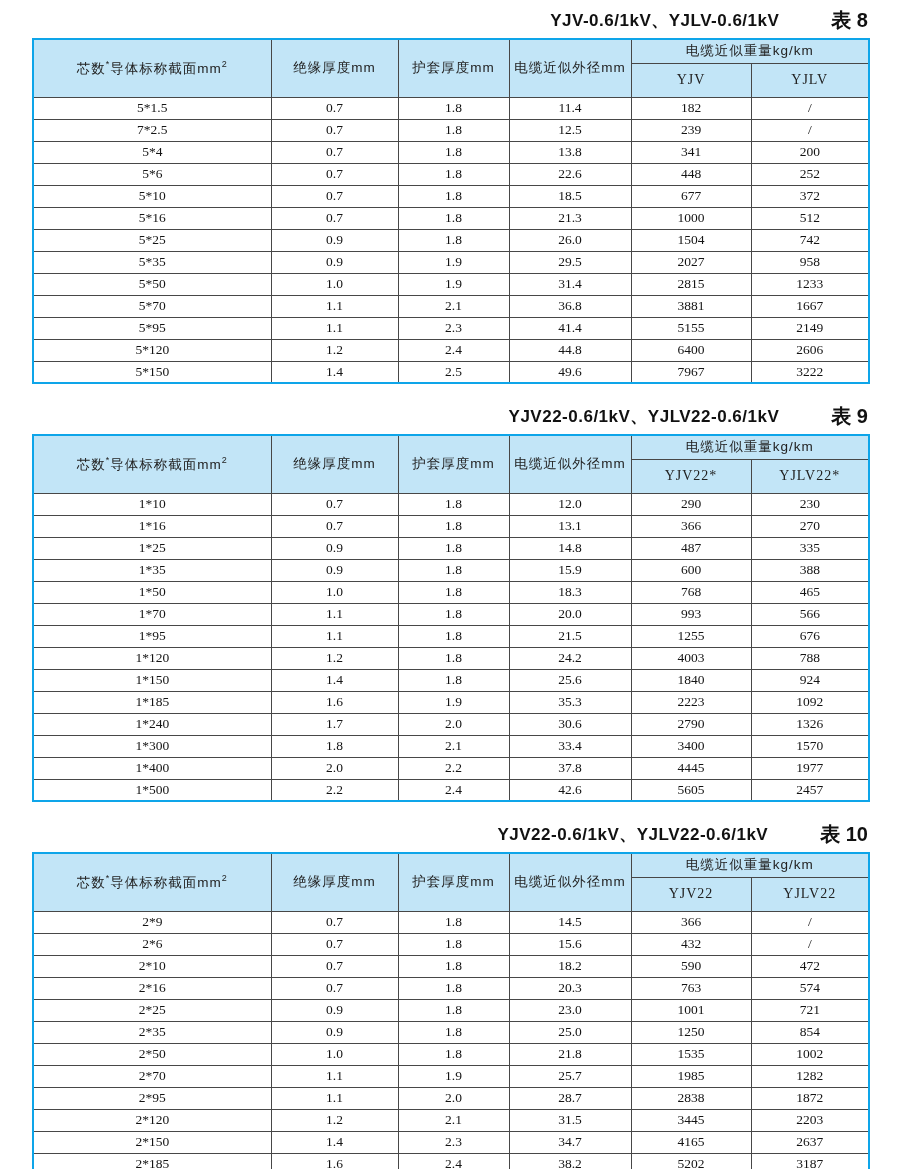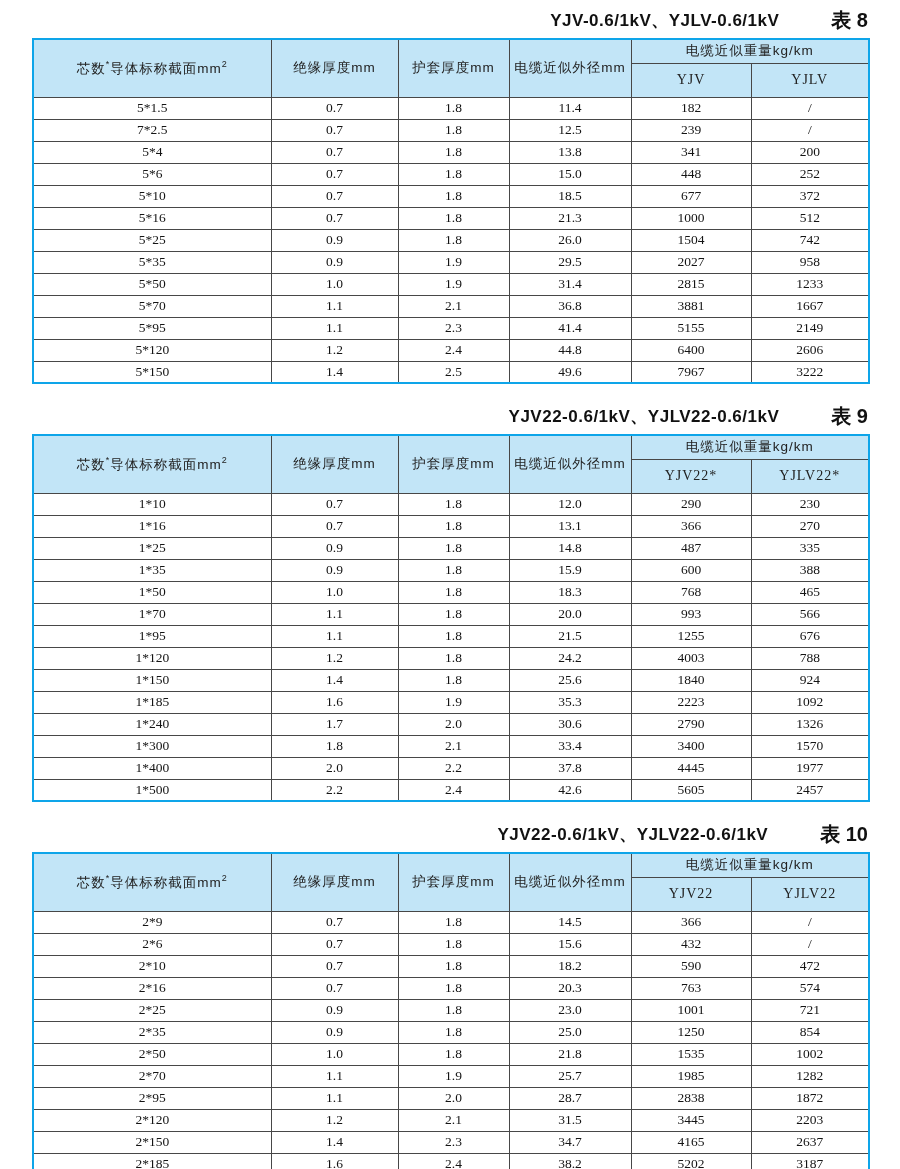--- a/index.html
+++ b/index.html
@@ -121,21 +121,21 @@
             <td>0.7</td>
             <td>1.8</td>
             <td>13.8</td>
             <td>341</td>
             <td>200</td>
           </tr>
           <tr>
             <td>5*6</td>
             <td>0.7</td>
             <td>1.8</td>
-            <td>15.0</td>
+            <td>22.6</td>
             <td>448</td>
             <td>252</td>
           </tr>
           <tr>
             <td>5*10</td>
             <td>0.7</td>
             <td>1.8</td>
             <td>18.5</td>
             <td>677</td>
             <td>372</td>

